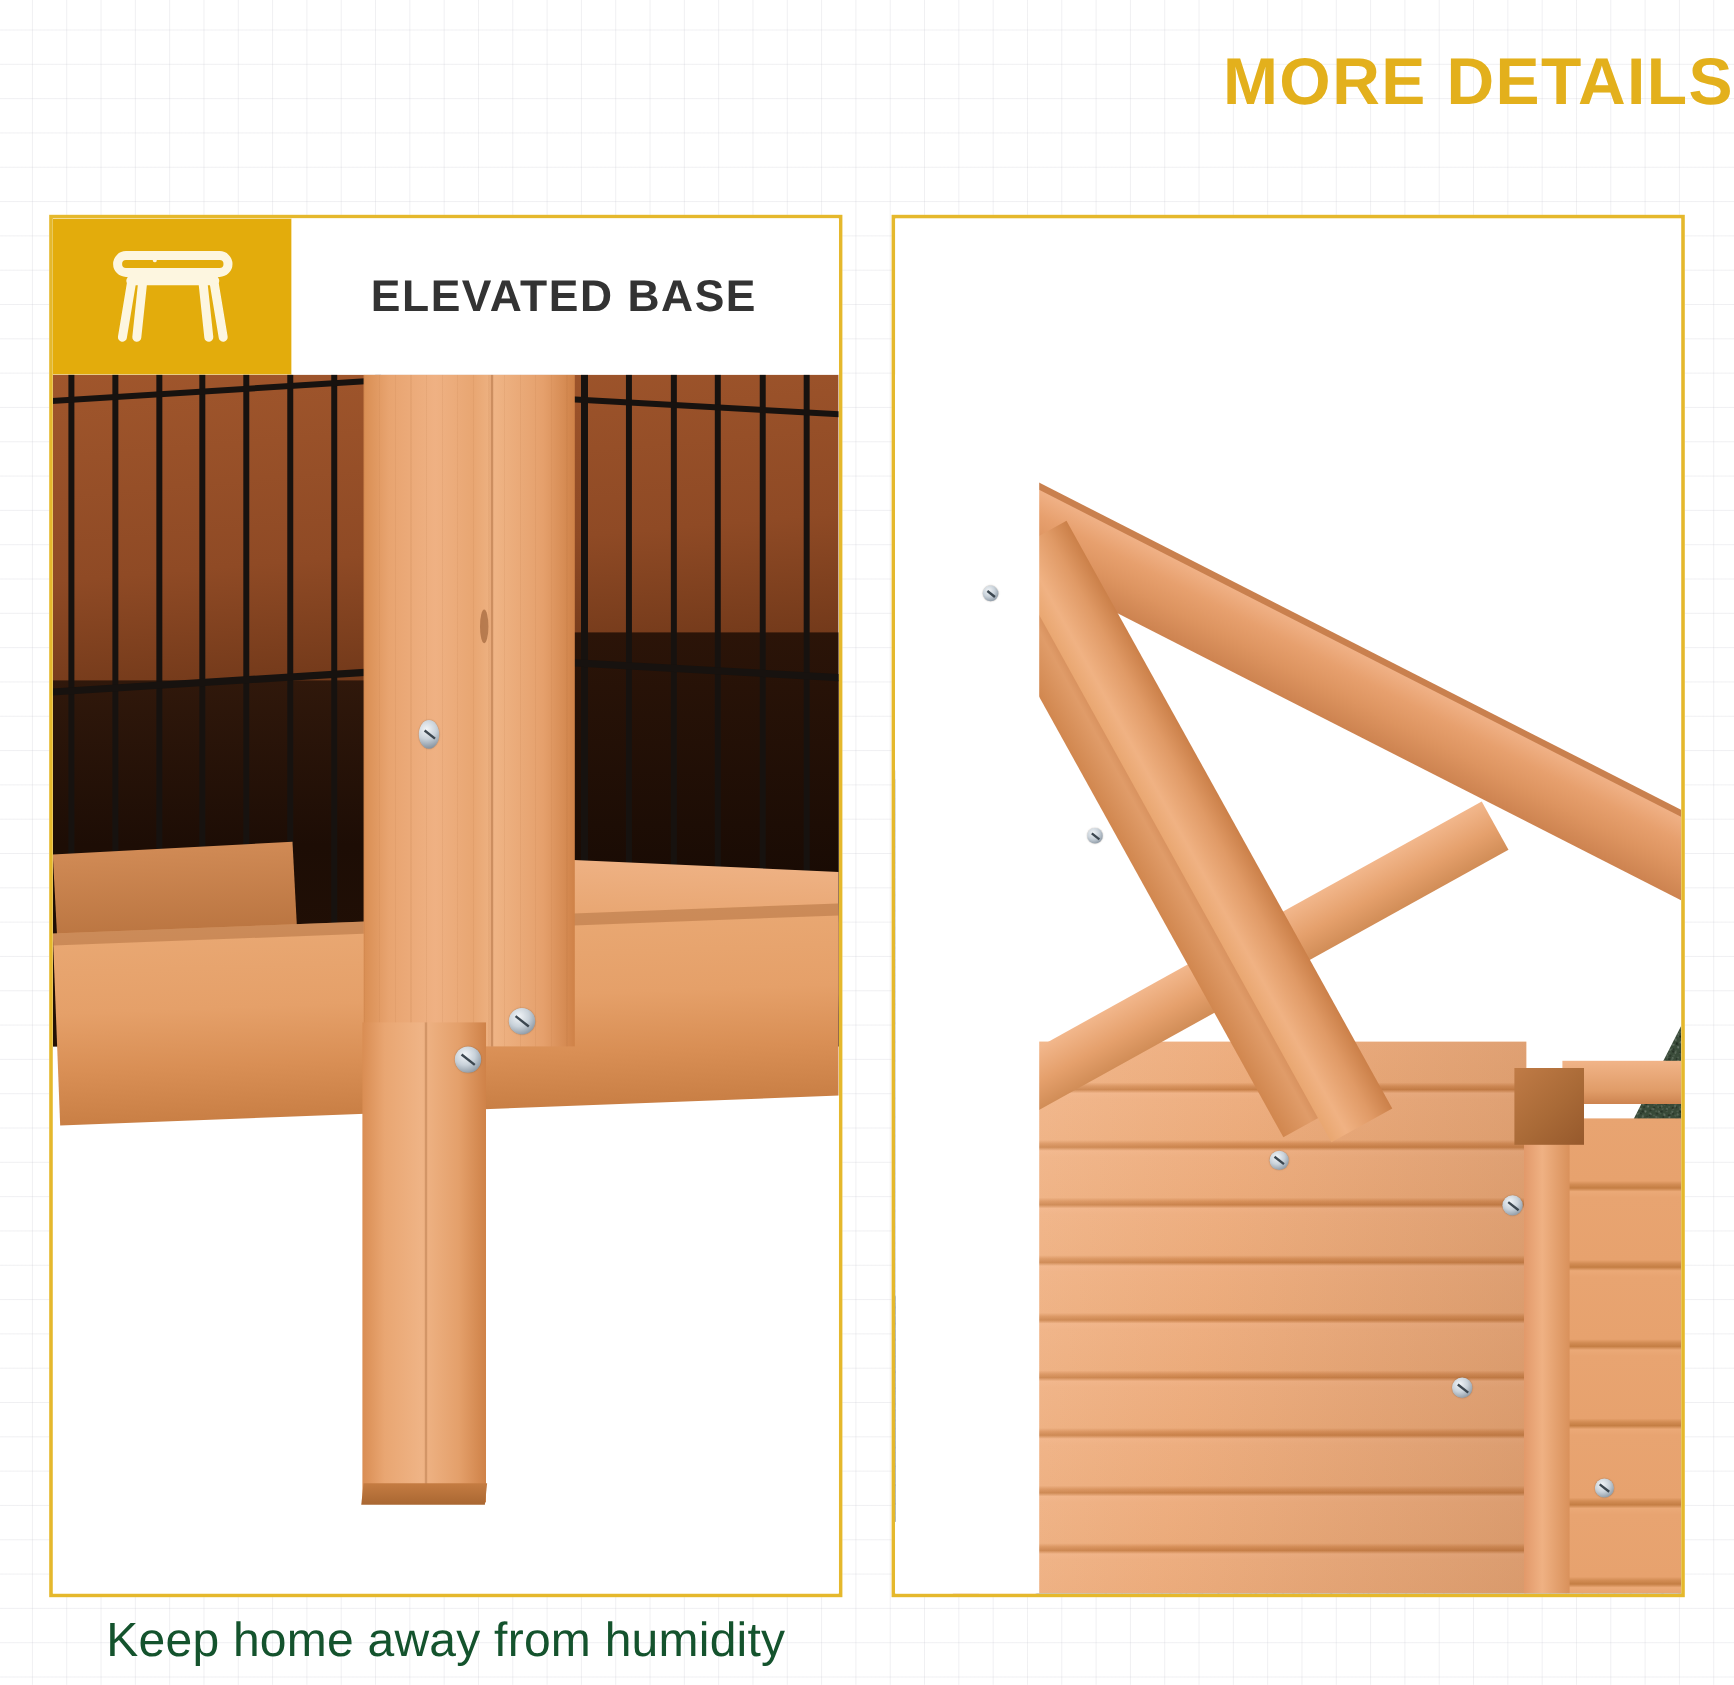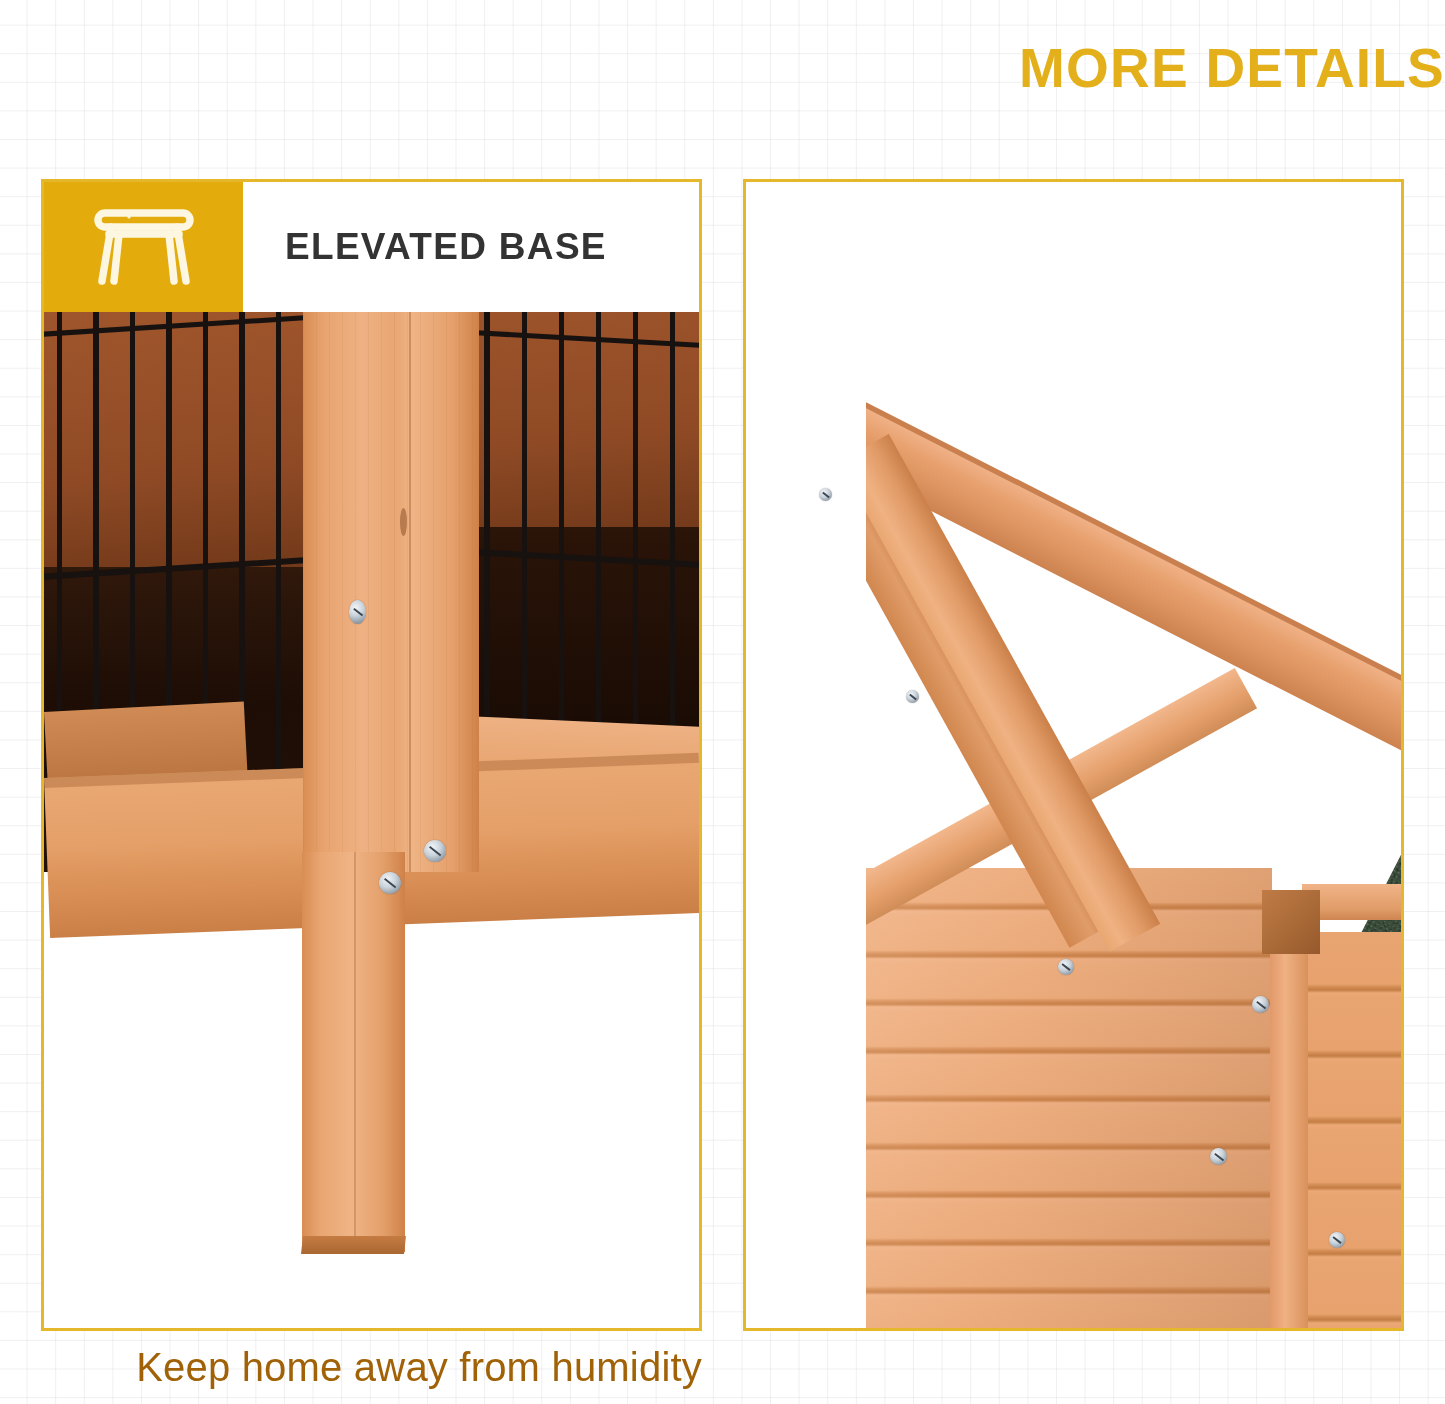--- a/index.html
+++ b/index.html
@@ -74,21 +74,21 @@
     justify-content: center;
     flex: 0 0 199px;
   }
 
   .badge-icon-block svg { display: block; }
 
   .badge-label {
     flex: 1;
     display: flex;
     align-items: center;
-    padding-left: 42px;
+    padding-left: 66px;
     font-size: 37px;
     font-weight: bold;
     letter-spacing: 1.3px;
     color: #333333;
     font-family: "Liberation Sans", sans-serif;
     background: #ffffff;
   }
 
   .card-right .badge-label { padding-left: 54px; }
 
@@ -461,24 +461,24 @@
     position: absolute;
     top: 1344px;
     left: 41px;
     width: 1364px;
     height: 60px;
     display: flex;
     gap: 41px;
   }
   .caption {
     width: 661px;
-    text-align: right;
+    text-align: center;
     font-size: 40px;
     font-weight: normal;
-    color: #a16207;
+    color: #14532d;
     font-family: "Liberation Sans", sans-serif;
     letter-spacing: 0.2px;
     line-height: 46px;
   }
 </style>
 </head>
 <body>
 
 <div class="page-title">MORE DETAILS</div>
 

